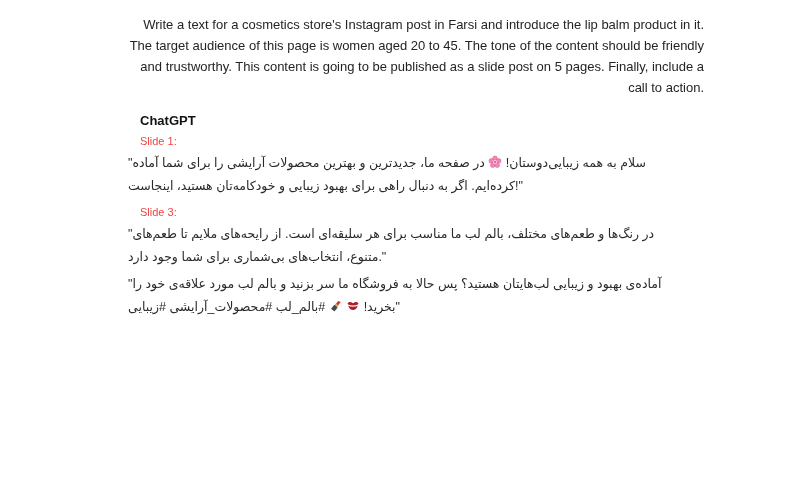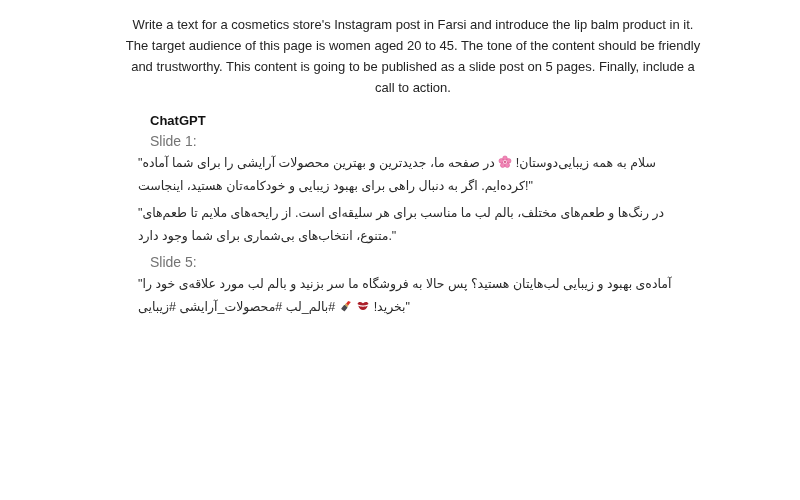--- a/index.html
+++ b/index.html
@@ -9,36 +9,36 @@
     font-family:"Liberation Sans","DejaVu Sans",sans-serif;
     color:#1f1f1f;
     overflow:hidden;
   }
   .content { margin:14px 0 0 122px; width:582px; }
   .prompt {
     font-size:13px;
     line-height:21px;
     color:#242424;
     direction:ltr;
-    text-align:center;
+    text-align:right;
   }
-  .answer { margin-left:16px; margin-top:13px; }
+  .answer { margin-left:6px; margin-top:13px; }
   .author {
     font-weight:bold;
     font-size:13px;
     line-height:20px;
     padding-left:12px;
     color:#121212;
   }
   .slide { margin-bottom:5px; }
   .slide-label {
-    font-size:14px;
+    font-size:11px;
     line-height:21px;
     padding-left:12px;
-    color:#737373;
+    color:#ef4444;
   }
   .slide-text {
     font-size:12.5px;
     line-height:22.5px;
     width:554px;
     direction:ltr;       
     text-align:left;
     color:#2a2a2a;
   }
   .em { display:inline-block; vertical-align:-2px; line-height:1; }
@@ -65,26 +65,26 @@
                 <circle cx="6.8" cy="14.6" r="3.3"></circle>
                 <circle cx="13.2" cy="14.6" r="3.3"></circle>
               </g>
               <circle cx="10" cy="9.9" r="2.7" fill="#fbd0e3"></circle>
               <circle cx="10" cy="9.9" r="1.2" fill="#c2255d"></circle>
             </svg></span> در صفحه ما، جدیدترین و بهترین محصولات آرایشی را برای شما آماده کرده‌ایم. اگر به دنبال راهی برای بهبود زیبایی و خودکامه‌تان هستید، اینجاست!"</p>
     </div>
 
 
     <div class="slide">
+      <div class="slide-label">Slide 3:</div>
       <p class="slide-text">"در رنگ‌ها و طعم‌های مختلف، بالم لب ما مناسب برای هر سلیقه‌ای است. از رایحه‌های ملایم تا طعم‌های متنوع، انتخاب‌های بی‌شماری برای شما وجود دارد."</p>
     </div>
 
 
     <div class="slide">
-      <div class="slide-label">Slide 5:</div>
       <p class="slide-text">"آماده‌ی بهبود و زیبایی لب‌هایتان هستید؟ پس حالا به فروشگاه ما سر بزنید و بالم لب مورد علاقه‌ی خود را بخرید! <span class="em"><svg viewBox="0 0 20 20">
               <path d="M2.2 6.8 C3.4 3.8 6.4 3.4 10 6.0 C13.6 3.4 16.6 3.8 17.8 6.8 C17.8 7.8 15.5 8.9 10 9.2 C4.5 8.9 2.2 7.8 2.2 6.8 Z" fill="#ab1f2a"></path>
               <path d="M3.2 9.8 C4.4 13.8 7.0 15.8 10 15.8 C13.0 15.8 15.6 13.8 16.8 9.8 C14.2 11.4 5.8 11.4 3.2 9.8 Z" fill="#ab1f2a"></path>
             </svg></span> <span class="em"><svg viewBox="0 0 20 20">
               <g transform="rotate(38 10 10)">
                 <path d="M8.1 2.6 L11.9 1.2 L11.9 7.6 L8.1 7.6 Z" fill="#df3024"></path>
                 <rect x="7.5" y="7.6" width="5" height="2.4" fill="#c9a24a"></rect>
                 <rect x="6.9" y="10" width="6.2" height="7.6" rx="1" fill="#4b4b4f"></rect>
               </g>
             </svg></span> #بالم_لب #محصولات_آرایشی #زیبایی"</p>

